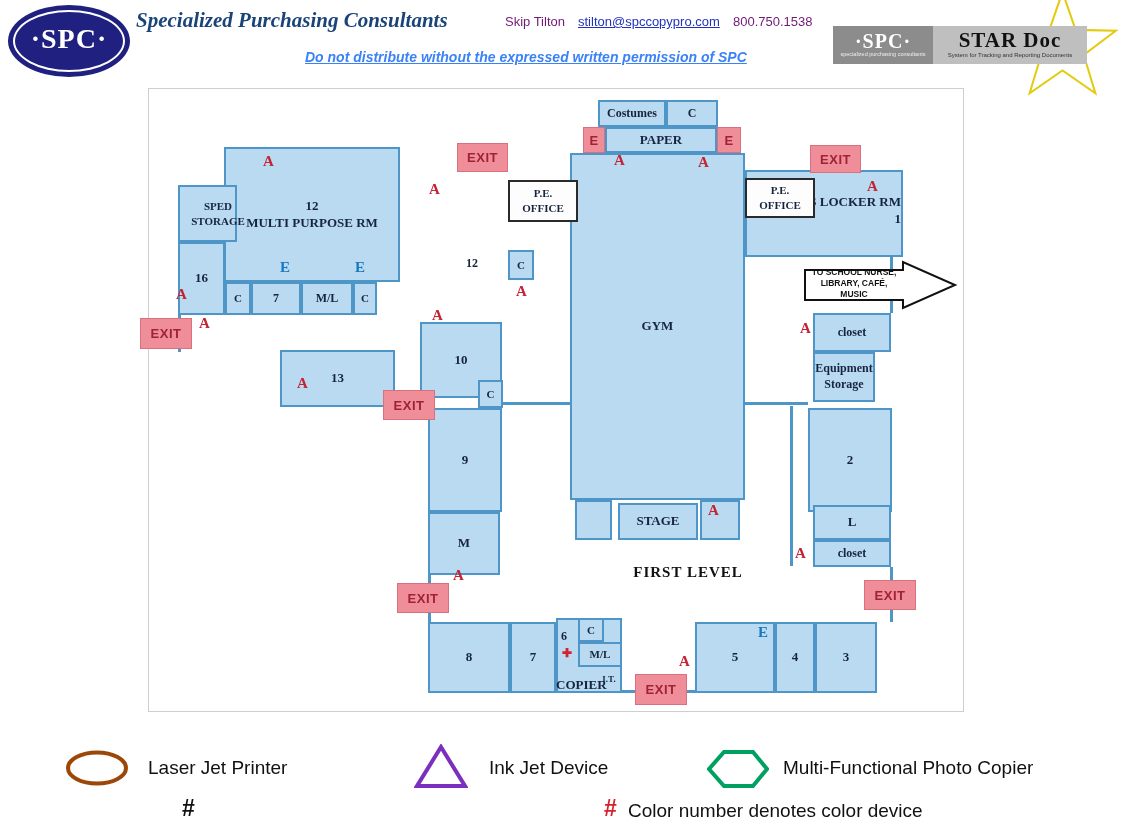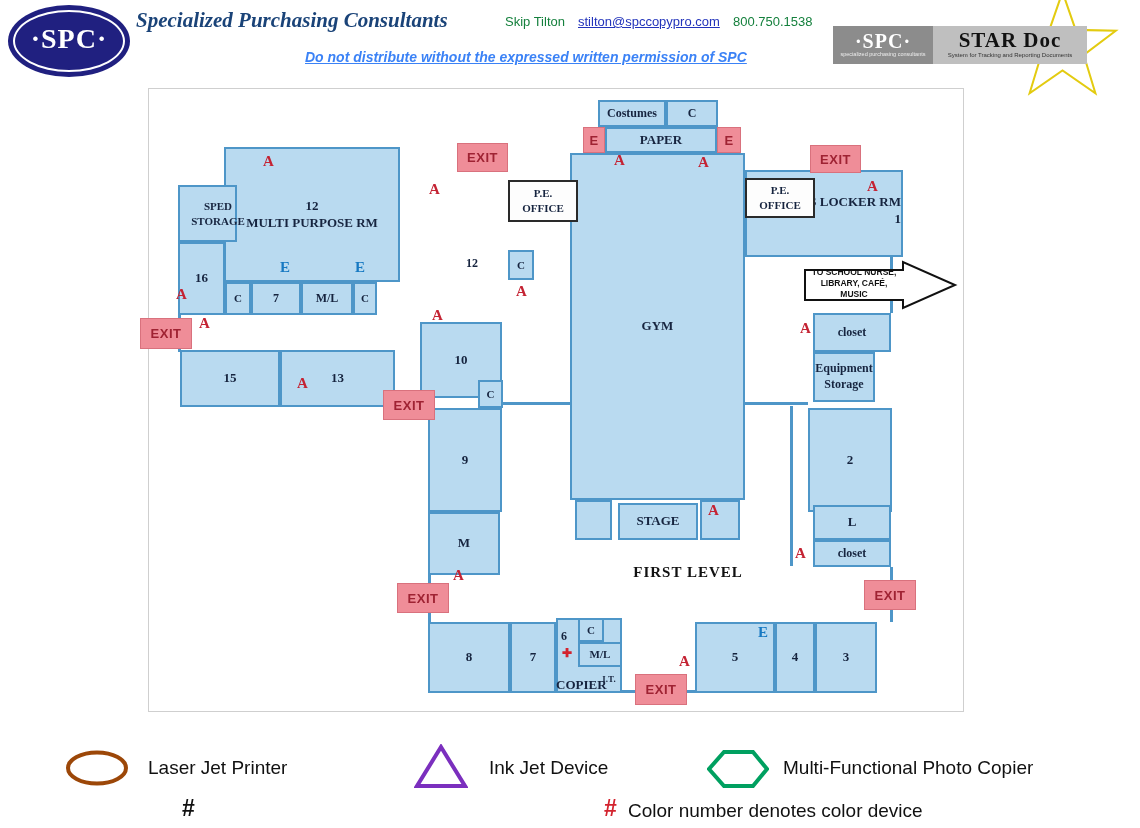--- a/index.html
+++ b/index.html
@@ -3,21 +3,21 @@
 <meta charset="utf-8">
 <style>
   html,body{margin:0;padding:0;background:#ffffff;}
   .page{position:relative;width:1140px;height:828px;background:#fff;overflow:hidden;font-family:"Liberation Serif",serif;}
 
   
   .logo{position:absolute;left:8px;top:5px;width:122px;height:72px;background:#202080;border-radius:50%;}
   .logo-ring{position:absolute;left:5px;top:5px;right:5px;bottom:5px;border:2px solid #fff;border-radius:50%;}
   .logo-text{position:absolute;left:0;right:0;top:18px;text-align:center;color:#fff;font:bold 28px "Liberation Serif",serif;letter-spacing:1px;}
   .company{position:absolute;left:136px;top:8px;font:bold italic 21px "Liberation Serif",serif;font-style:italic;color:#1a4378;}
-  .contact{position:absolute;top:14px;font:13px "Liberation Sans",sans-serif;color:#15803d;}
+  .contact{position:absolute;top:14px;font:13px "Liberation Sans",sans-serif;color:#701a75;}
   .email{color:#2233bb;text-decoration:underline;cursor:pointer;}
   .warning{position:absolute;left:305px;top:49px;font:bold italic 14px "Liberation Sans",sans-serif;color:#3b82f6;text-decoration:underline;}
   .star-svg{position:absolute;left:985px;top:-8px;z-index:0;}
   .sd-box{position:absolute;top:26px;height:38px;display:flex;flex-direction:column;align-items:center;justify-content:center;z-index:1;box-sizing:border-box;}
   .sd-box1{left:833px;width:100px;background:#8c8c8c;}
   .sd-box2{left:933px;width:154px;background:#bfbfbf;}
   .sd-spc{font:bold 20px "Liberation Serif",serif;color:#fff;letter-spacing:1px;line-height:1;}
   .sd-cap1{font:5.5px "Liberation Sans",sans-serif;color:#eee;line-height:1.4;}
   .sd-title{font:bold 21px "Liberation Serif",serif;color:#111;letter-spacing:1px;line-height:1;}
   .sd-cap2{font:6px "Liberation Sans",sans-serif;color:#333;line-height:1.4;}
@@ -100,21 +100,20 @@
   </div>
   <div class="room col fs11" style="left:178px;top:185px;width:59px;height:57px;padding-left:21px;">
     <span>SPED</span>
     <span>STORAGE</span>
   </div>
   <div class="room" style="left:178px;top:242px;width:47px;height:73px;">16</div>
   <div class="room fs11" style="left:225px;top:282px;width:26px;height:33px;">C</div>
   <div class="room fs12" style="left:251px;top:282px;width:50px;height:33px;">7</div>
   <div class="room fs12" style="left:301px;top:282px;width:52px;height:33px;">M/L</div>
   <div class="room fs11" style="left:353px;top:282px;width:24px;height:33px;">C</div>
-  <div class="room" style="left:180px;top:350px;width:100px;height:57px;">15</div>
   <div class="room" style="left:280px;top:350px;width:115px;height:57px;">13</div>
 
   <div class="room room--plain fs12" style="left:456px;top:250px;width:32px;height:28px;">12</div>
   <div class="room fs11" style="left:508px;top:250px;width:26px;height:30px;">C</div>
   <div class="room room--white col fs11" style="left:508px;top:180px;width:70px;height:42px;">
     <span>P.E.</span>
     <span>OFFICE</span>
   </div>
   <div class="room col bot" style="left:745px;top:170px;width:158px;height:87px;">
     <span>BOYS LOCKER RM</span>

